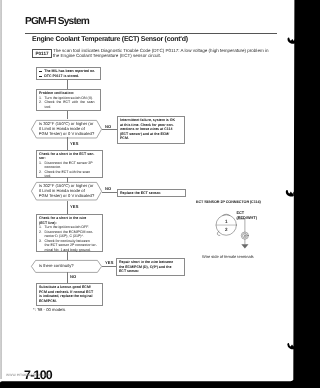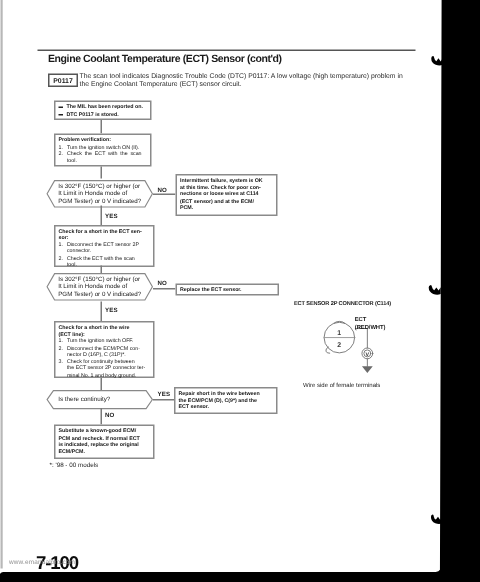--- a/index.html
+++ b/index.html
@@ -77,20 +77,21 @@
 
   #pagenum{left:24px;top:368px;font-size:12.4px;font-weight:bold;color:#0d0d0d;letter-spacing:-0.75px;}
   #watermark{left:6px;top:371.5px;font-size:4.3px;color:#909090;letter-spacing:0.1px;}
 </style>
 </head>
 <body>
 
 <div id="page">
   <div id="edge-left"></div>
 
+  <div class="abs" id="title">PGM-FI System</div>
   <div class="abs" id="rule1"></div>
   <div class="abs" id="subtitle">Engine Coolant Temperature (ECT) Sensor (cont'd)</div>
 
   <div class="abs" id="dtcbox">P0117</div>
   <div class="abs" id="dtctext">The scan tool indicates Diagnostic Trouble Code (DTC) P0117: A low voltage (high temperature) problem in the Engine Coolant Temperature (ECT) sensor circuit.</div>
 
   <div id="flow">
 
     <div class="fbox" id="bx-symptom">
       <div class="ftext b numrow dash">

